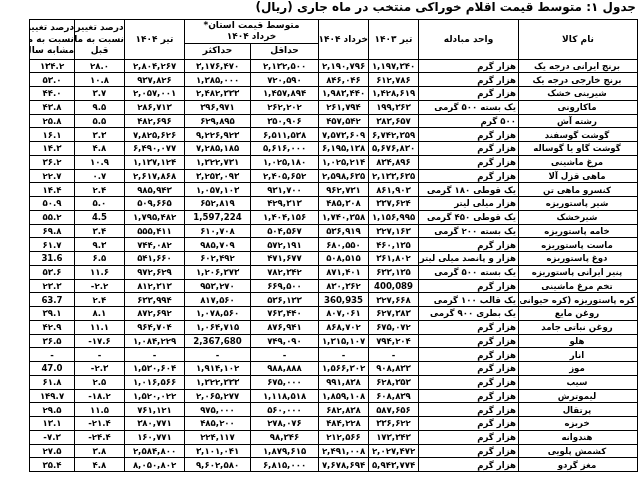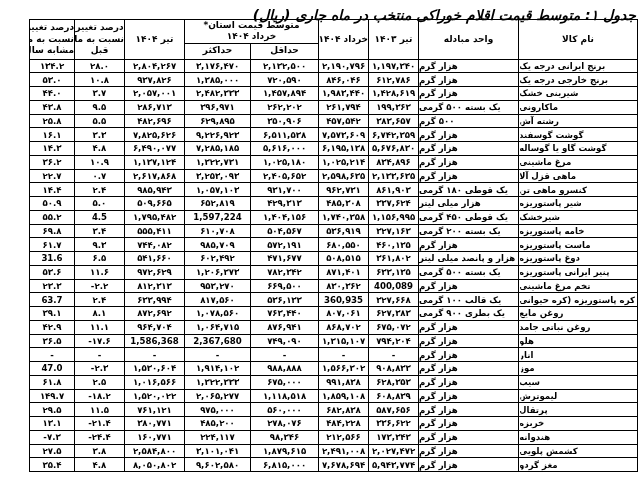--- a/index.html
+++ b/index.html
@@ -1,29 +1,29 @@
 <!DOCTYPE html>
 <html lang="fa"><head>
 <meta charset="utf-8">
 <style>
   html,body{margin:0;padding:0;background:#fff;}
   body{width:640px;height:487px;position:relative;overflow:hidden;
        font-family:"DejaVu Sans",sans-serif;color:#000;}
-  .page-title{position:absolute;top:7px;right:4px;font-size:14px;font-weight:bold;
-       direction:rtl;white-space:nowrap;font-style:italic;}
+  .page-title{position:absolute;top:0;right:4px;font-size:12px;font-weight:bold;
+       direction:rtl;white-space:nowrap;}
   table.price-table{position:absolute;top:19px;right:2px;width:608px;
        border-collapse:collapse;direction:rtl;table-layout:fixed;}
   .price-table th,.price-table td{border:1px solid #000;padding:0;
        font-weight:bold;overflow:hidden;white-space:nowrap;}
   .price-table thead th{font-size:9px;text-align:center;vertical-align:middle;line-height:1.25;}
   .price-table tbody td{height:12.75px;font-size:8.6px;vertical-align:middle;}
   .hdr-top{height:30px;}
   .hdr-sub{height:15px;}
-  td.c-item{text-align:left;padding-right:2px;font-size:9px;border-radius:6px;}
-  td.c-unit{text-align:left;padding-right:2px;font-size:8.6px;}
+  td.c-item{text-align:center;padding-right:2px;font-size:9px;border-radius:6px;}
+  td.c-unit{text-align:right;padding-right:2px;font-size:8.6px;}
   td.num{text-align:center;direction:ltr;}
   .grp-line{display:block;}
 </style>
 </head>
 <body>
 
 <div class="page-title">جدول ۱: متوسط قیمت اقلام خوراکی منتخب در ماه جاری (ریال)</div>
 
 <table class="price-table">
   <colgroup>
@@ -285,21 +285,21 @@
         <td class="num">۱۱.۱</td>
         <td class="num">۴۲.۹</td>
       </tr>
       <tr>
         <td class="c-item">هلو</td>
         <td class="c-unit">هزار گرم</td>
         <td class="num">۷۹۴,۲۰۴</td>
         <td class="num">۱,۳۱۵,۱۰۷</td>
         <td class="num">۷۴۹,۰۹۰</td>
         <td class="num">2,367,680</td>
-        <td class="num">1,586,368</td>
+        <td class="num">۱,۰۸۴,۲۲۹</td>
         <td class="num">-۱۷.۶</td>
         <td class="num">۳۶.۵</td>
       </tr>
       <tr>
         <td class="c-item">انار</td>
         <td class="c-unit">هزار گرم</td>
         <td class="num">-</td>
         <td class="num">-</td>
         <td class="num">-</td>
         <td class="num">-</td>

